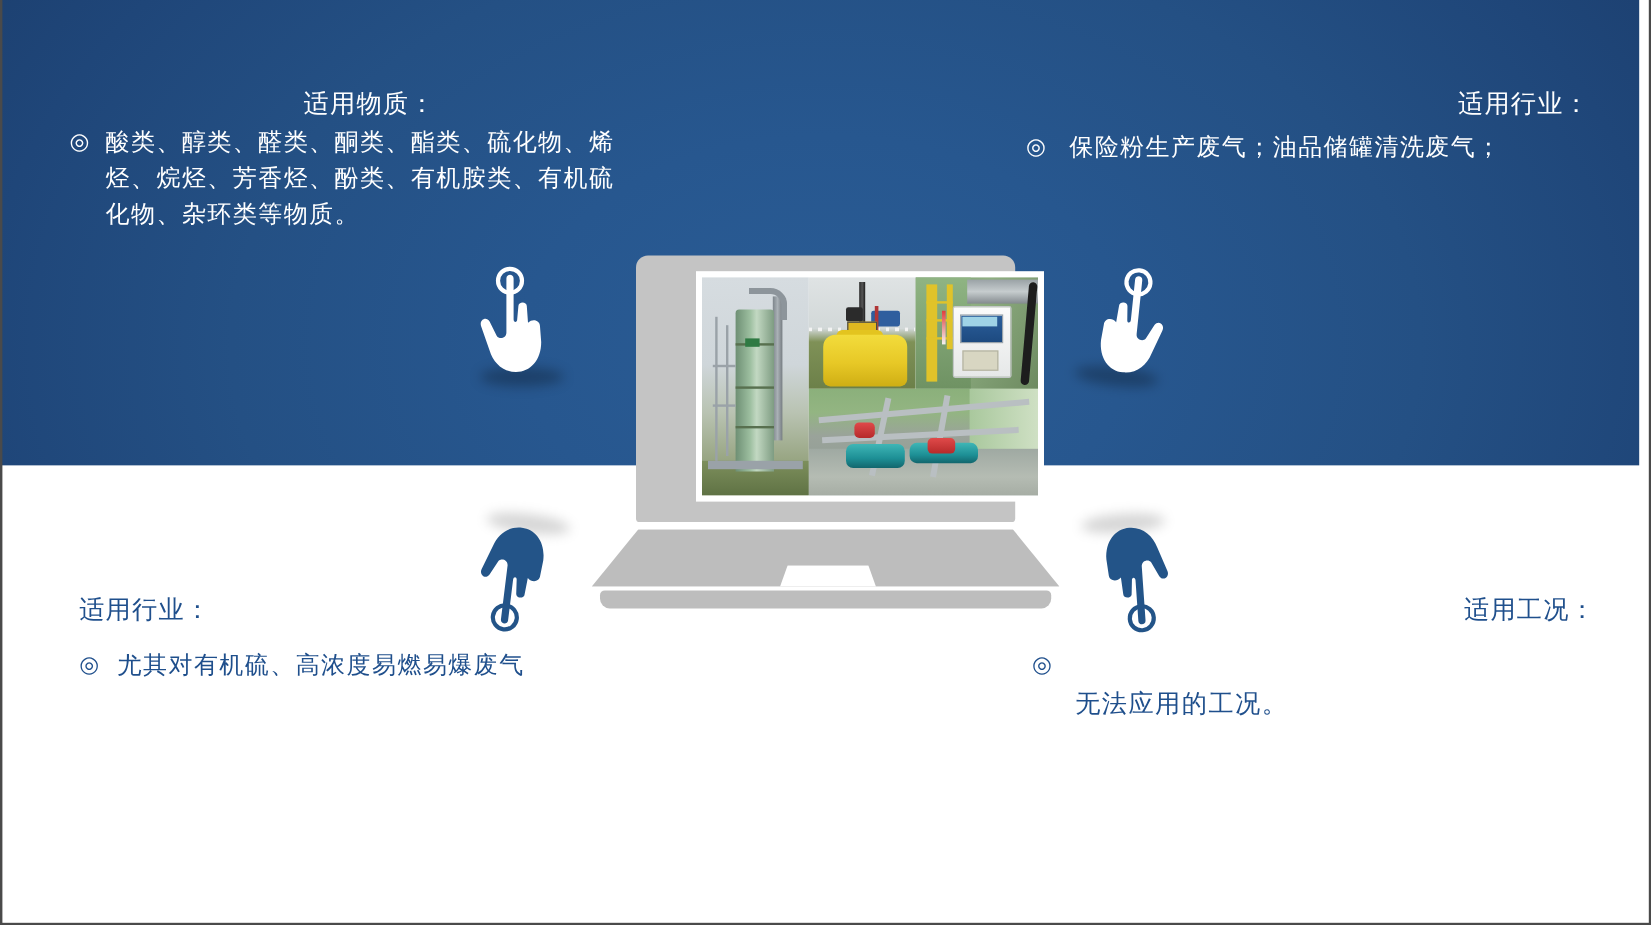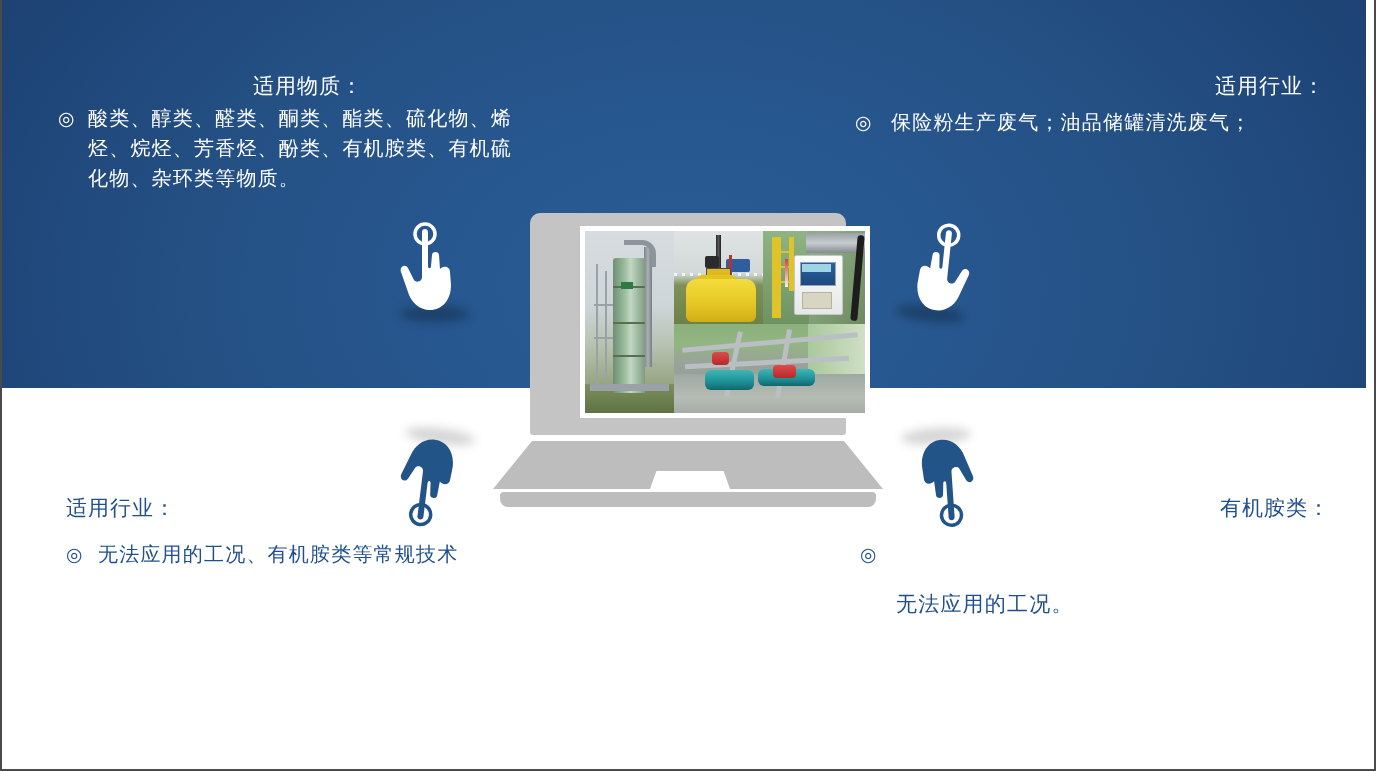--- a/index.html
+++ b/index.html
@@ -94,21 +94,21 @@
   #bl{ left:66px; top:494px; width:480px; color:#1f4f8c; }
   #bl .heading{ text-align:left; margin-bottom:18px; }
   #bl .bullet-mark{ width:32px; }
   #bl .line2{ margin-top:14px; padding-left:32px; font-size:21px;
               letter-spacing:1.2px; }
 
   
   #br{ left:860px; top:494px; width:470px; color:#1f4f8c; }
   #br .heading{ text-align:right; margin-bottom:18px; }
   #br .bullet-mark{ width:36px; }
-  #br .line2{ margin-top:22px; padding-left:36px; font-size:21px;
+  #br .line2{ margin-top:4px; padding-left:36px; font-size:21px;
               letter-spacing:1.2px; }
 
   
   .hand{ position:absolute; z-index:25; width:86px; height:96px; }
   .hand svg{ display:block; width:100%; height:100%; overflow:visible; }
   .hand .shadow{
     position:absolute;
     left:8px; bottom:-4px;
     width:70px; height:16px;
     border-radius:50%;
@@ -323,26 +323,26 @@
     <div class="bullet-row">
       <span class="bullet-mark">◎</span>
       <span class="bullet-text">保险粉生产废气；油品储罐清洗废气；</span>
     </div>
   </div>
 
   <div class="block" id="bl">
     <div class="heading">适用行业：</div>
     <div class="bullet-row">
       <span class="bullet-mark">◎</span>
-      <span class="bullet-text">无法应用的工况、有机胺类等常规技术</span>
+      <span class="bullet-text">尤其对有机硫、高浓度易燃易爆废气</span>
     </div>
   </div>
 
   <div class="block" id="br">
-    <div class="heading">有机胺类：</div>
+    <div class="heading">适用工况：</div>
     <div class="bullet-row">
       <span class="bullet-mark">◎</span>
     </div>
     <div class="line2">无法应用的工况。</div>
   </div>
 
   <div class="hand light" id="hand-tl">
     <div class="shadow"></div>
     <svg viewBox="0 0 86 96" aria-hidden="true">
       <circle cx="33" cy="12" r="10" fill="none" stroke="#ffffff" stroke-width="3.5"></circle>

